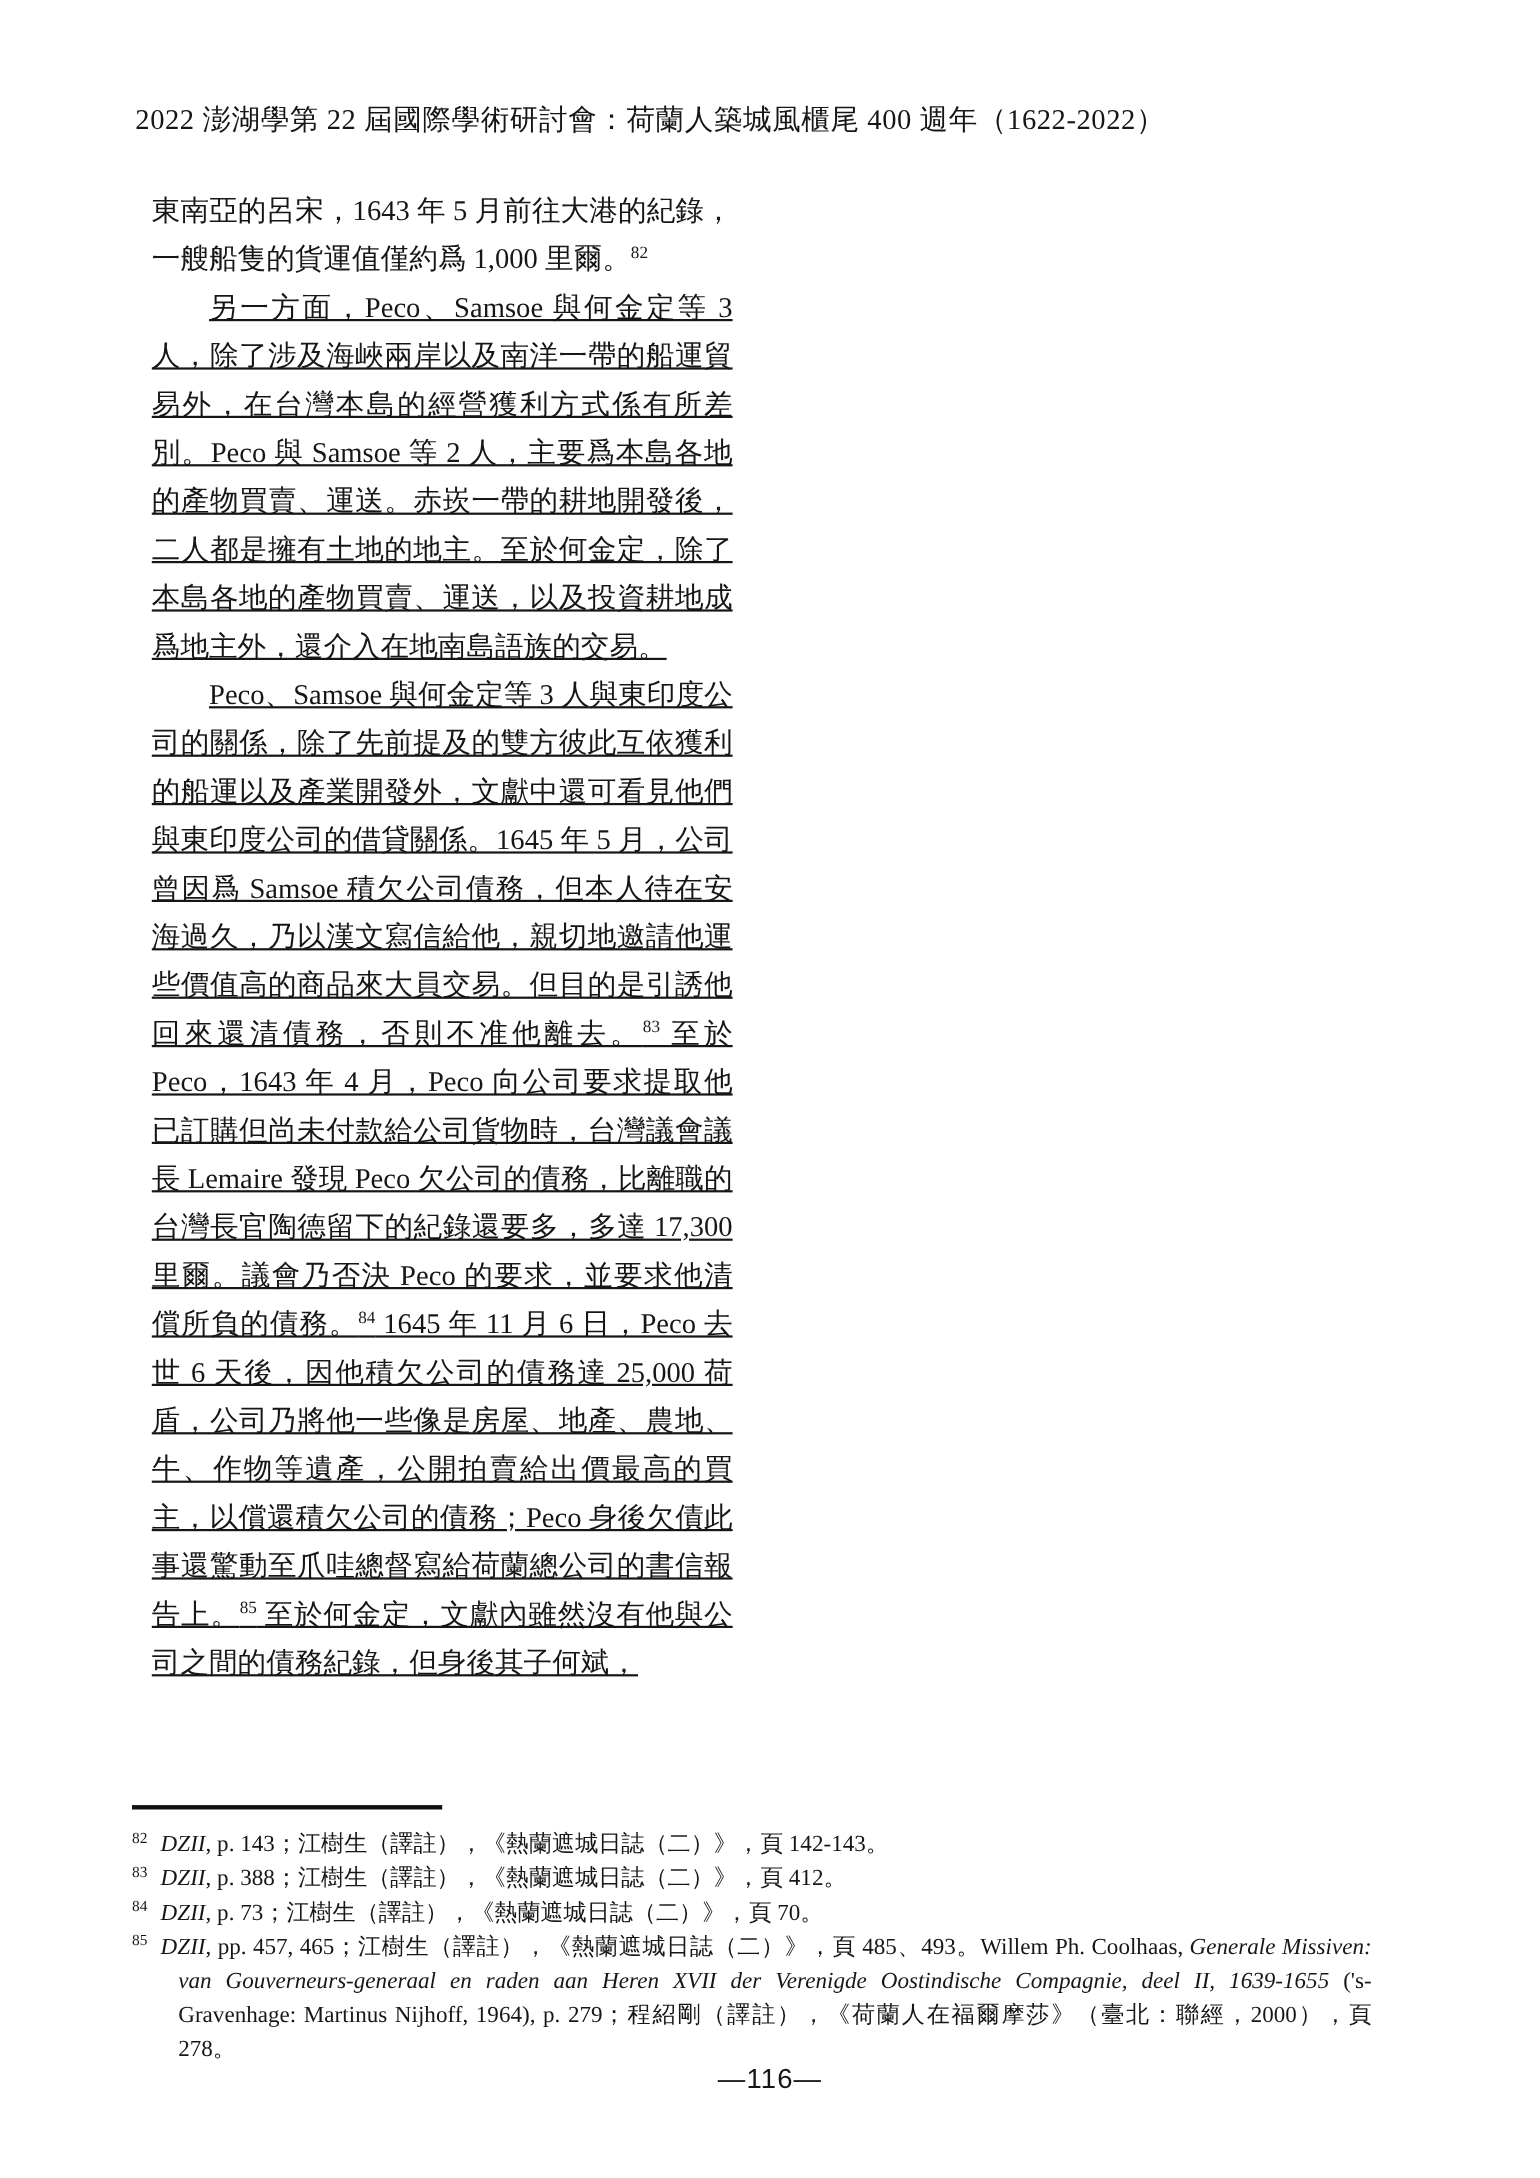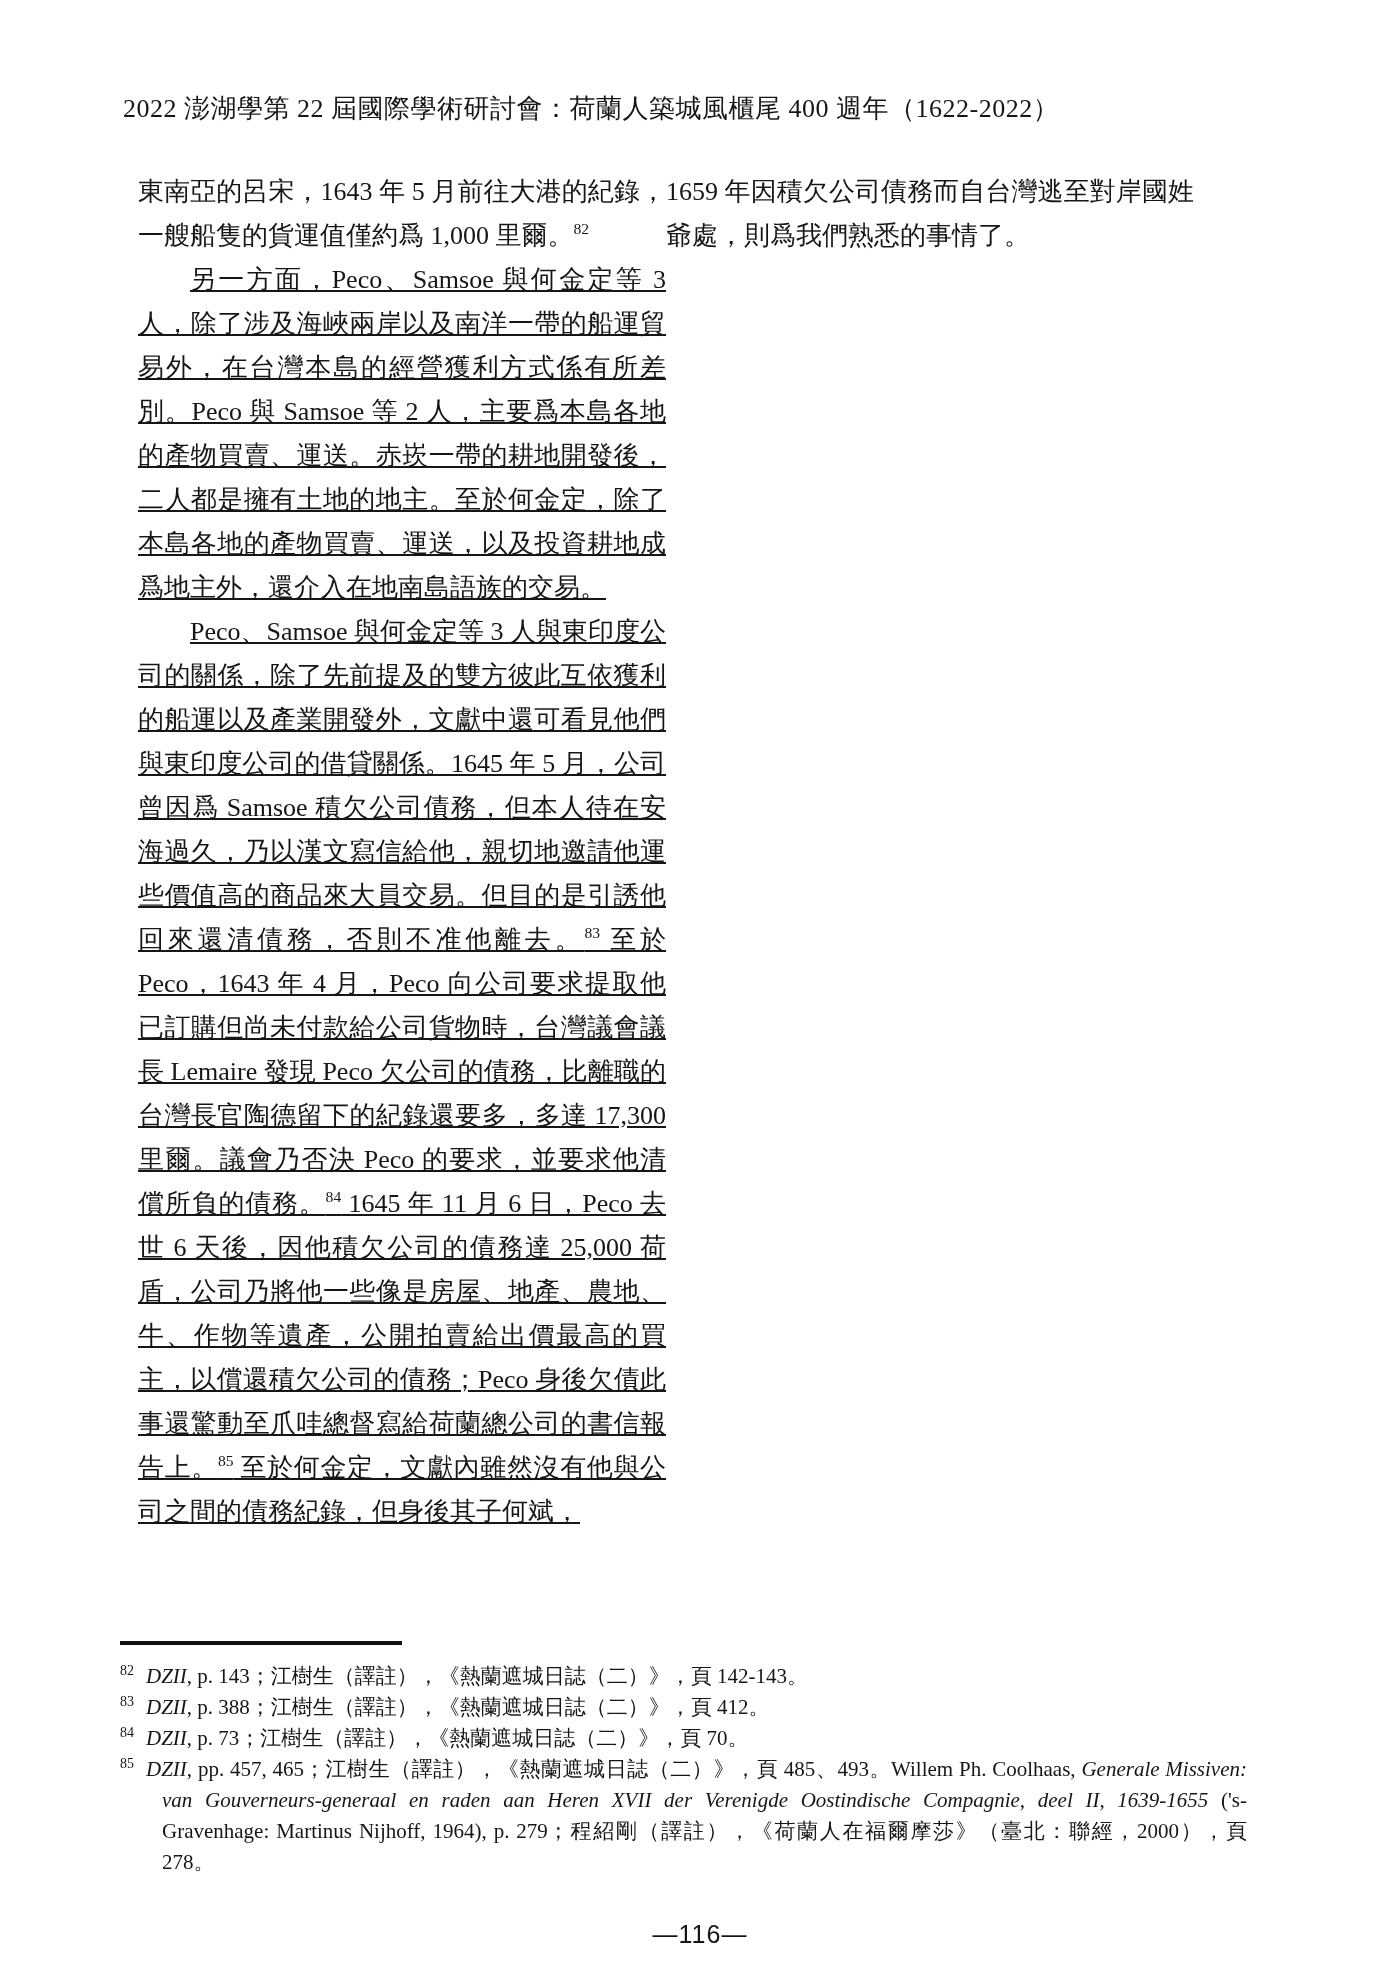--- a/index.html
+++ b/index.html
@@ -62,38 +62,36 @@
   }
   .fn i, .col i { font-style:italic; }
   .page-number {
     position:absolute;
     left:0; top:1876px;
     width:100%;
     text-align:center;
     font-family:"Liberation Sans","DejaVu Sans",sans-serif;
     font-size:25px;
     letter-spacing:1px;
-    margin-top:44px;
   }
 </style>
 </head>
 <body>
 
 <div class="page">
 
   <div class="running-header">2022 澎湖學第 22 屆國際學術研討會：荷蘭人築城風櫃尾 400 週年（1622-2022）</div>
 
   <div class="columns">
     <div class="col">
         <p class="para"><span>東南亞的呂宋，1643 年 5 月前往大港的紀錄，一艘船隻的貨運值僅約爲 1,000 里爾。</span><sup class="note">82</sup></p>
         <p class="para indent"><span>另一方面，Peco、Samsoe 與何金定等 3 人，除了涉及海峽兩岸以及南洋一帶的船運貿易外，在台灣本島的經營獲利方式係有所差別。Peco 與 Samsoe 等 2 人，主要爲本島各地的產物買賣、運送。赤崁一帶的耕地開發後，二人都是擁有土地的地主。至於何金定，除了本島各地的產物買賣、運送，以及投資耕地成爲地主外，還介入在地南島語族的交易。</span></p>
         <p class="para indent"><span>Peco、Samsoe 與何金定等 3 人與東印度公司的關係，除了先前提及的雙方彼此互依獲利的船運以及產業開發外，文獻中還可看見他們與東印度公司的借貸關係。1645 年 5 月，公司曾因爲 Samsoe 積欠公司債務，但本人待在安海過久，乃以漢文寫信給他，親切地邀請他運些價值高的商品來大員交易。但目的是引誘他回來還清債務，否則不准他離去。</span><sup class="note">83</sup><span> 至於 Peco，1643 年 4 月，Peco 向公司要求提取他已訂購但尚未付款給公司貨物時，台灣議會議長 Lemaire 發現 Peco 欠公司的債務，比離職的台灣長官陶德留下的紀錄還要多，多達 17,300 里爾。議會乃否決 Peco 的要求，並要求他清償所負的債務。</span><sup class="note">84</sup><span> 1645 年 11 月 6 日，Peco 去世 6 天後，因他積欠公司的債務達 25,000 荷盾，公司乃將他一些像是房屋、地產、農地、牛、作物等遺產，公開拍賣給出價最高的買主，以償還積欠公司的債務；Peco 身後欠債此事還驚動至爪哇總督寫給荷蘭總公司的書信報告上。</span><sup class="note">85</sup><span> 至於何金定，文獻內雖然沒有他與公司之間的債務紀錄，但身後其子何斌，</span></p>
       </div>
     <div class="col">
-        <p class="para"><span>1659 年因積欠公司債務而自台灣逃至對岸國姓爺處，則爲我們熟悉的事情了。</span></p>
       </div>
   </div>
 
   <div class="footnotes">
     <div class="fn-rule"></div>
     <div>
         <div class="fn"><sup class="fn-num">82</sup><i>DZII</i><span>, p. 143；江樹生（譯註），《熱蘭遮城日誌（二）》，頁 142-143。</span></div>
         <div class="fn"><sup class="fn-num">83</sup><i>DZII</i><span>, p. 388；江樹生（譯註），《熱蘭遮城日誌（二）》，頁 412。</span></div>
         <div class="fn"><sup class="fn-num">84</sup><i>DZII</i><span>, p. 73；江樹生（譯註），《熱蘭遮城日誌（二）》，頁 70。</span></div>
         <div class="fn"><sup class="fn-num">85</sup><i>DZII</i><span>, pp. 457, 465；江樹生（譯註），《熱蘭遮城日誌（二）》，頁 485、493。Willem Ph. Coolhaas, </span><i>Generale Missiven: van Gouverneurs-generaal en raden aan Heren XVII der Verenigde Oostindische Compagnie, deel II, 1639-1655</i><span> ('s-Gravenhage: Martinus Nijhoff, 1964), p. 279；程紹剛（譯註），《荷蘭人在福爾摩莎》（臺北：聯經，2000），頁 278。</span></div>

